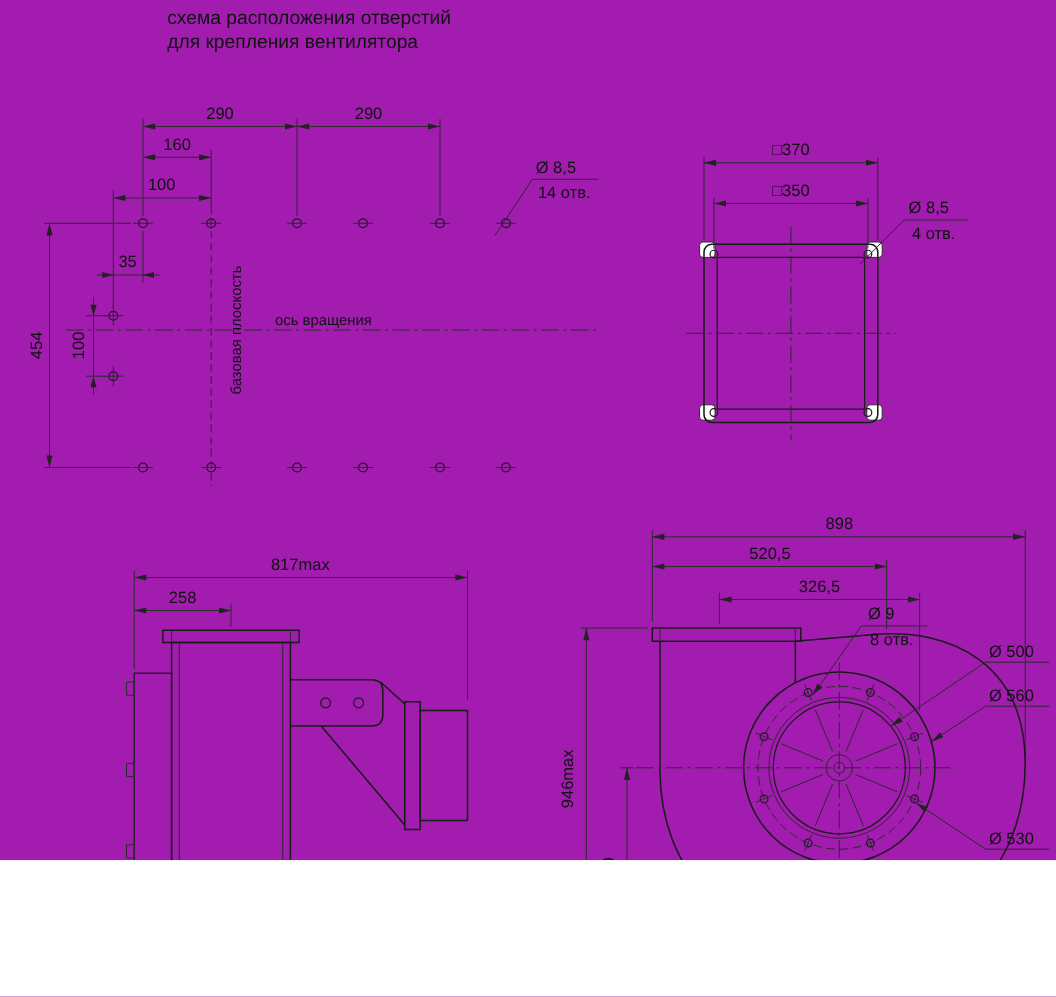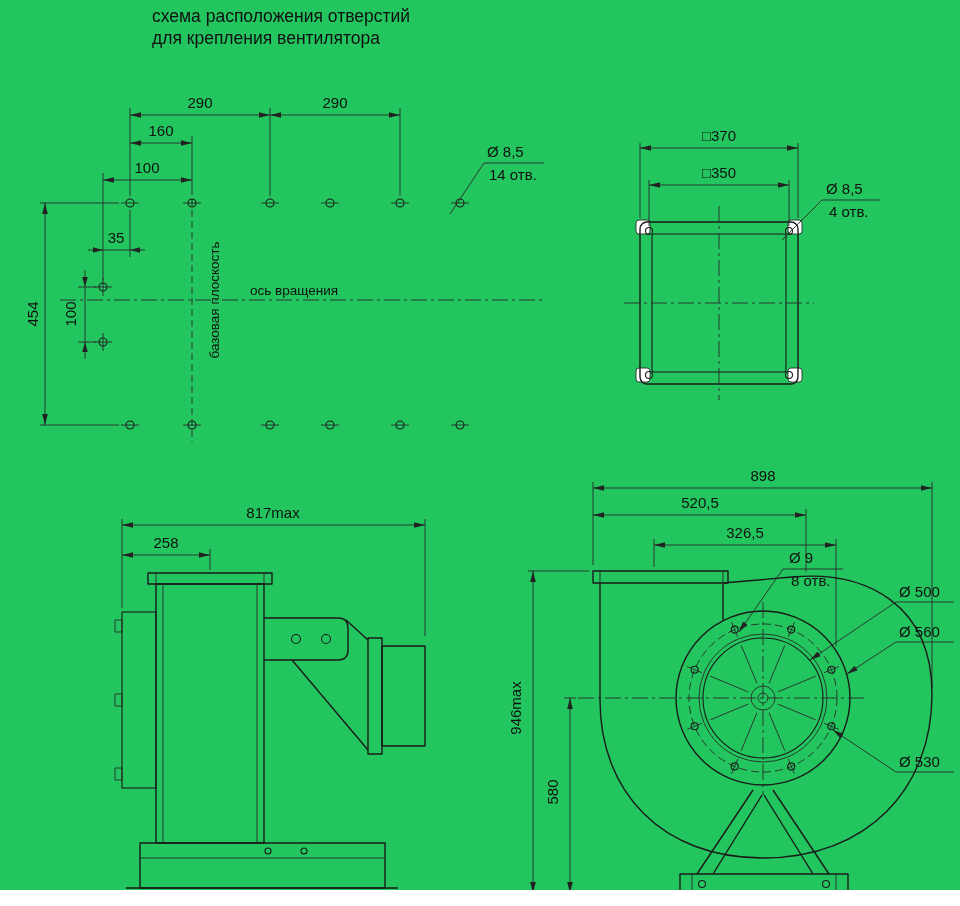--- a/index.html
+++ b/index.html
@@ -1,16 +1,16 @@
 <!DOCTYPE html>
 <html><head>
 <meta charset="utf-8">
 <style>
   html,body{margin:0;padding:0;background:#fff}
-  .sheet{position:relative;width:960px;height:890px;background:#22c55e;overflow:hidden;
+  .sheet{position:relative;width:960px;height:782px;background:#a21caf;overflow:hidden;
          font-family:"Liberation Sans",sans-serif}
   svg{position:absolute;left:0;top:0}
   svg text{fill:#111;font-family:"Liberation Sans",sans-serif;font-size:15px}
   .t-title{font-size:17.5px}
   .t-sm{font-size:13.5px}
   .obj{stroke:#1a1a1a;stroke-width:1.4;fill:none;stroke-linejoin:round}
   .med{stroke:#1a1a1a;stroke-width:1.1;fill:none}
   .thin{stroke:#2a2a2a;stroke-width:0.9;fill:none}
   .cl{stroke:#2a2a2a;stroke-width:0.9;fill:none;stroke-dasharray:16 4 3 4}
   .dash{stroke:#2a2a2a;stroke-width:0.9;fill:none;stroke-dasharray:7 4}

